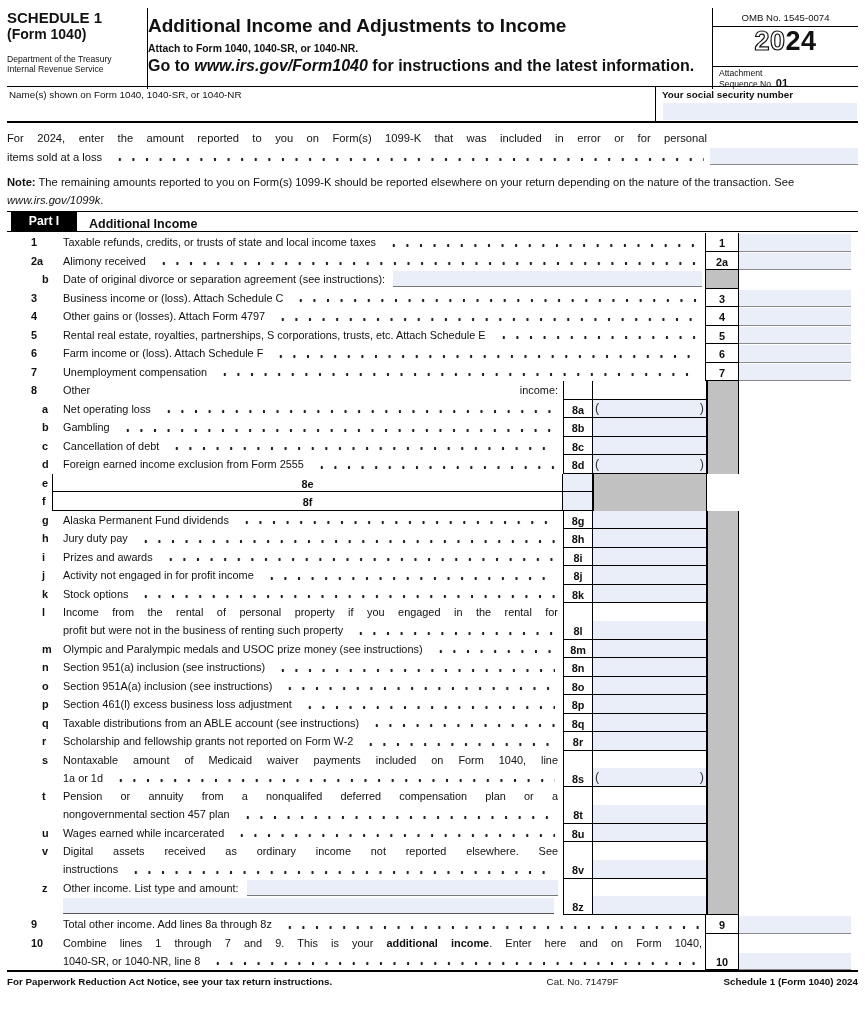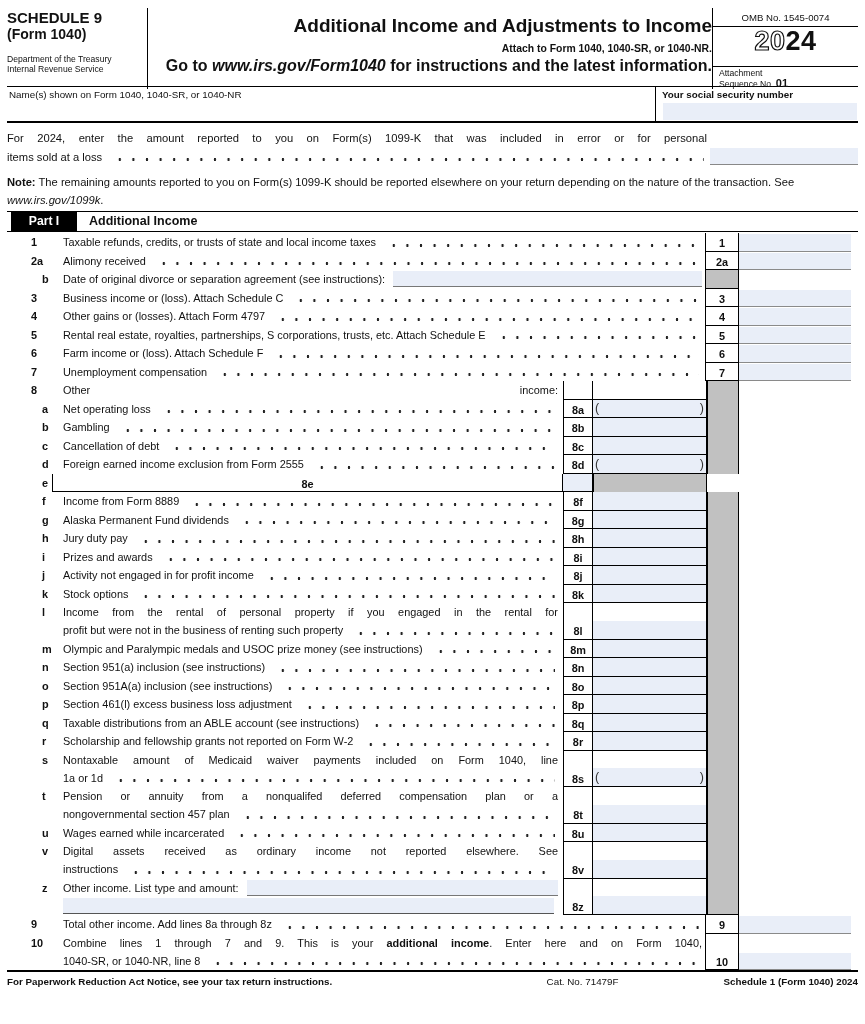--- a/index.html
+++ b/index.html
@@ -7,21 +7,21 @@
   .page{padding:8px 7px 0 7px;width:851px;}
   .b{font-weight:bold;text-align:right;}
   .i{font-style:italic;}
 
   
   .hdr{display:grid;grid-template-columns:141px 1fr 146px;height:78px;}
   .hdr-left{border-right:1.4px solid #000;padding-top:2px;}
   .hdr-sched{font-size:15px;font-weight:bold;line-height:16px;}
   .hdr-form{font-size:14px;font-weight:bold;line-height:16px;}
   .hdr-dept{font-size:8.6px;line-height:9.6px;margin-top:13px;}
-  .hdr-center{text-align:right;padding-top:8px;}
+  .hdr-center{text-align:left;padding-top:8px;}
   .hdr-title{font-size:19px;font-weight:bold;line-height:20px;}
   .hdr-attach{font-size:10.4px;font-weight:bold;margin-top:7px;}
   .hdr-goto{font-size:16px;font-weight:bold;margin-top:3px;}
   .hdr-right{border-left:1.4px solid #000;text-align:center;}
   .omb{font-size:9.6px;padding:4px 0 3px 0;border-bottom:1px solid #000;}
   .yearbox{font-size:27px;font-weight:900;line-height:27px;padding:1px 0 11px 0;border-bottom:1px solid #000;letter-spacing:.5px;}
   .y20{color:#fff;-webkit-text-stroke:1.2px #111;}
   .y24{color:#111;}
   .attach-blk{text-align:left;padding:2px 0 0 6px;font-size:8.6px;line-height:9.6px;}
   .seqno{font-size:11px;font-weight:bold;}
@@ -43,21 +43,21 @@
   .fline .t{white-space:nowrap;}
   .lead{flex:1 1 12px;align-self:stretch;margin-left:7px;margin-right:3px;
     background-image:radial-gradient(circle,#222 1.15px,rgba(0,0,0,0) 1.5px);
     background-size:13.6px 5px;background-repeat:repeat-x;background-position:4px 72%;}
   .intro-field{position:absolute;right:0;bottom:3px;width:148px;height:16px;background:#e9eef8;border-bottom:1.4px solid #888;}
 
   
   .note{margin-top:4.5px;font-size:11.2px;line-height:18.5px;width:851px;}
 
   
-  .part-bar{margin-top:1px;height:19px;border-top:1px solid #000;border-bottom:1.4px solid #000;display:flex;align-items:center;}
+  .part-bar{margin-top:1px;height:19px;border-top:1px solid #000;border-bottom:1.4px solid #000;display:flex;align-items:flex-end;}
   .part-box{background:#000;color:#fff;font-weight:bold;font-size:12.2px;width:66px;height:19px;display:flex;align-items:center;justify-content:center;margin-left:4px;}
   .part-title{font-weight:bold;font-size:12.5px;margin-left:12px;}
 
   
   .rows{margin-top:1.6px;}
   .row{display:grid;height:18.5px;}
   .row.tall{height:36.5px;}
   .row.outer{grid-template-columns:45px 653px 34px 119px;}
   .row.inner{grid-template-columns:45px 511px 30px 114px 32px 119px;}
   .num{font-weight:bold;font-size:10.9px;line-height:18.2px;padding-left:24px;}
@@ -88,21 +88,21 @@
   .foot-center{margin-left:auto;margin-right:105px;}
   .foot-right{font-weight:bold;}
 </style>
 </head>
 <body>
 
 <div class="page">
 
   <div class="hdr">
     <div class="hdr-left">
-      <div class="hdr-sched">SCHEDULE 9</div>
+      <div class="hdr-sched">SCHEDULE 1</div>
       <div class="hdr-form">(Form 1040)</div>
       <div class="hdr-dept">
         <div>Department of the Treasury</div>
         <div>Internal Revenue Service</div>
       </div>
     </div>
     <div class="hdr-center">
       <div class="hdr-title">Additional Income and Adjustments to Income</div>
       <div class="hdr-attach">Attach to Form 1040, 1040-SR, or 1040-NR.</div>
       <div class="hdr-goto"><span>Go to </span><span class="i">www.irs.gov/Form1040</span><span> for instructions and the latest information.</span></div>
@@ -353,26 +353,20 @@
           <span>8e</span>
         </div>
         <div class="fldcell">
           <div class="fill"></div>
         </div>
         <div class="strip"></div>
         <div class="tail"></div>
       </div>
       <div class="row inner">
         <div class="num indent">f</div>
-        <div class="txt">
-          <div class="fline">
-            <span class="t ">Income from Form 8889</span>
-            <span class="lead"></span>
-          </div>
-        </div>
         <div class="lblcell">
           <span>8f</span>
         </div>
         <div class="fldcell">
           <div class="fill"></div>
         </div>
         <div class="strip"></div>
         <div class="tail"></div>
       </div>
       <div class="row inner">

